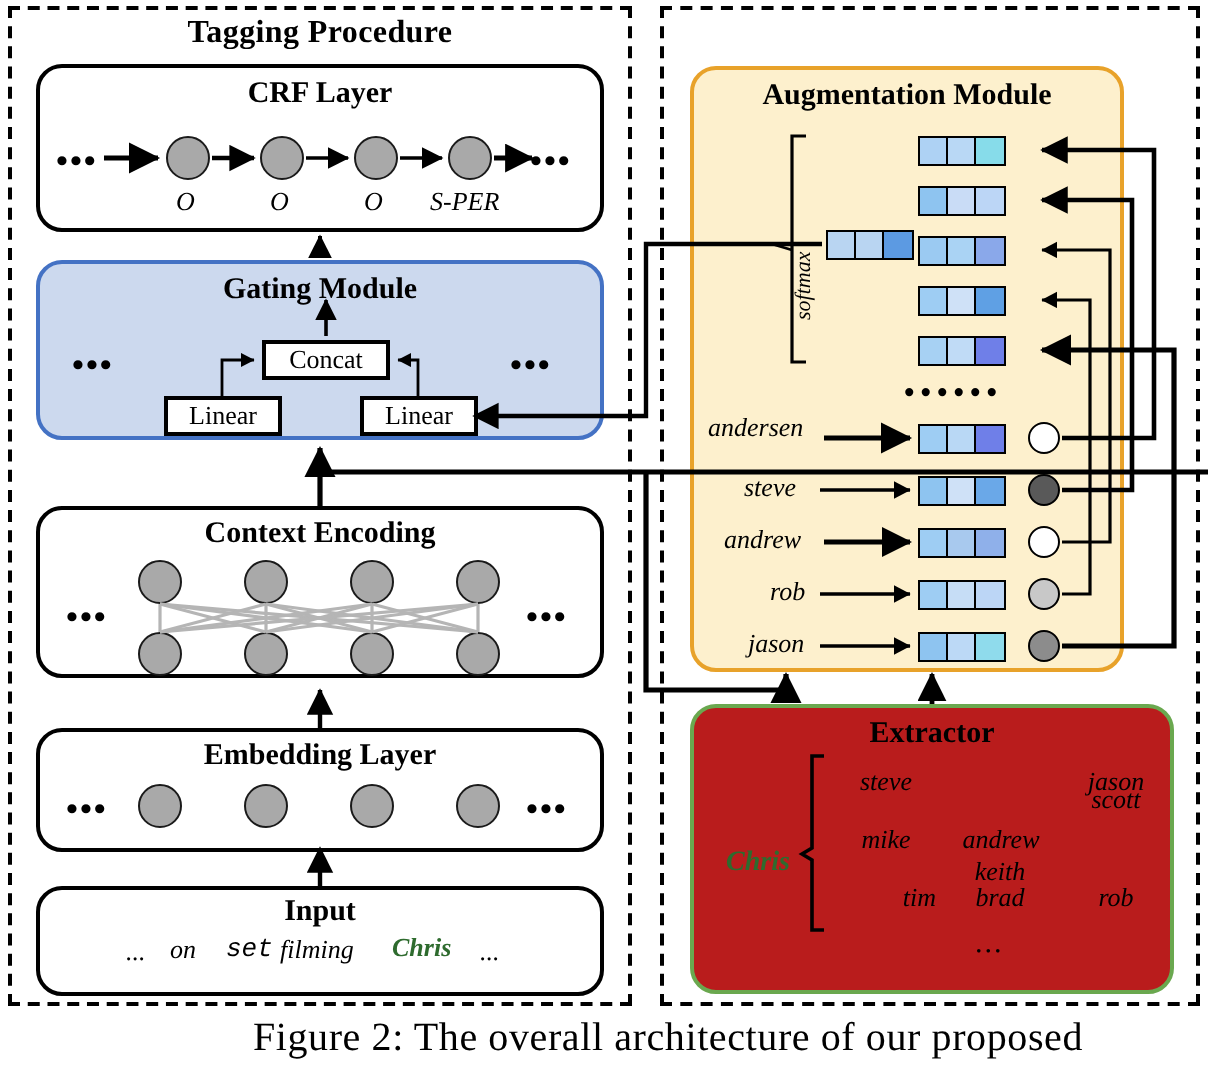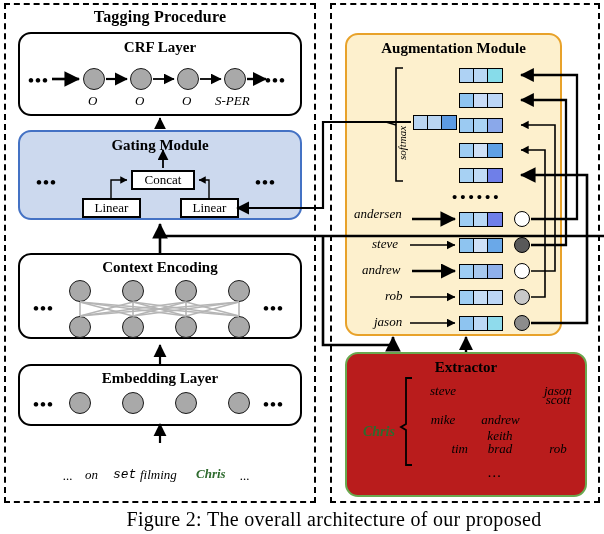--- a/index.html
+++ b/index.html
@@ -101,20 +101,23 @@
   <div class="rbox" style="left:18px;top:364px;width:284px;height:62px;">
     <div class="ttl" style="top:4px;">Embedding Layer</div>
   </div>
   <div class="dots" style="left:33px;top:396px;">•••</div>
   <div class="dots" style="left:263px;top:396px;">•••</div>
   <div class="node" style="left:69px;top:392px;width:22px;height:22px;"></div>
   <div class="node" style="left:122px;top:392px;width:22px;height:22px;"></div>
   <div class="node" style="left:175px;top:392px;width:22px;height:22px;"></div>
   <div class="node" style="left:228px;top:392px;width:22px;height:22px;"></div>
 
+  <div class="rbox" style="left:18px;top:443px;width:284px;height:55px;">
+    <div class="ttl" style="top:3px;">Input</div>
+  </div>
   <div class="lbl" style="left:63px;top:468px;">...</div>
   <div class="lbl" style="left:85px;top:467px;">on</div>
   <div class="lbl" style="left:113px;top:467px;font-family:Liberation Mono, monospace;">set</div>
   <div class="lbl" style="left:140px;top:467px;">filming</div>
   <div class="lbl" style="left:196px;top:466px;font-weight:bold;color:#2e6b2e;">Chris</div>
   <div class="lbl" style="left:240px;top:468px;">...</div>
 
   <div class="dashed" id="panel-right"></div>
 
   <div class="rbox" style="left:345px;top:33px;width:217px;height:303px;background:#fdf0cd;border-color:#e8a22a;">

